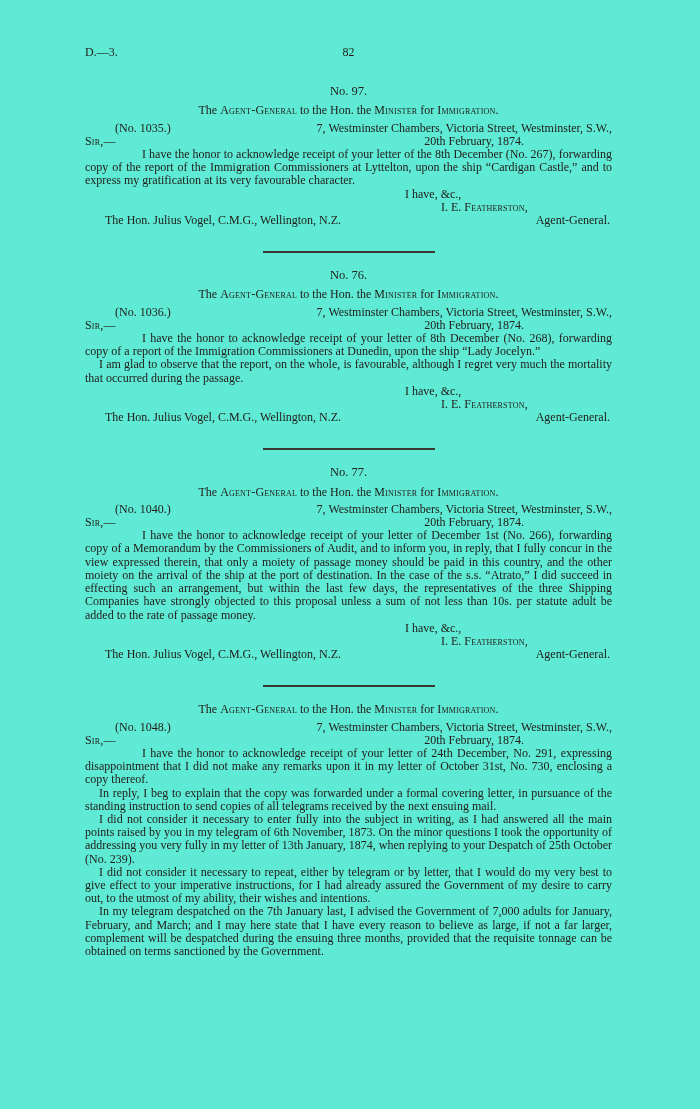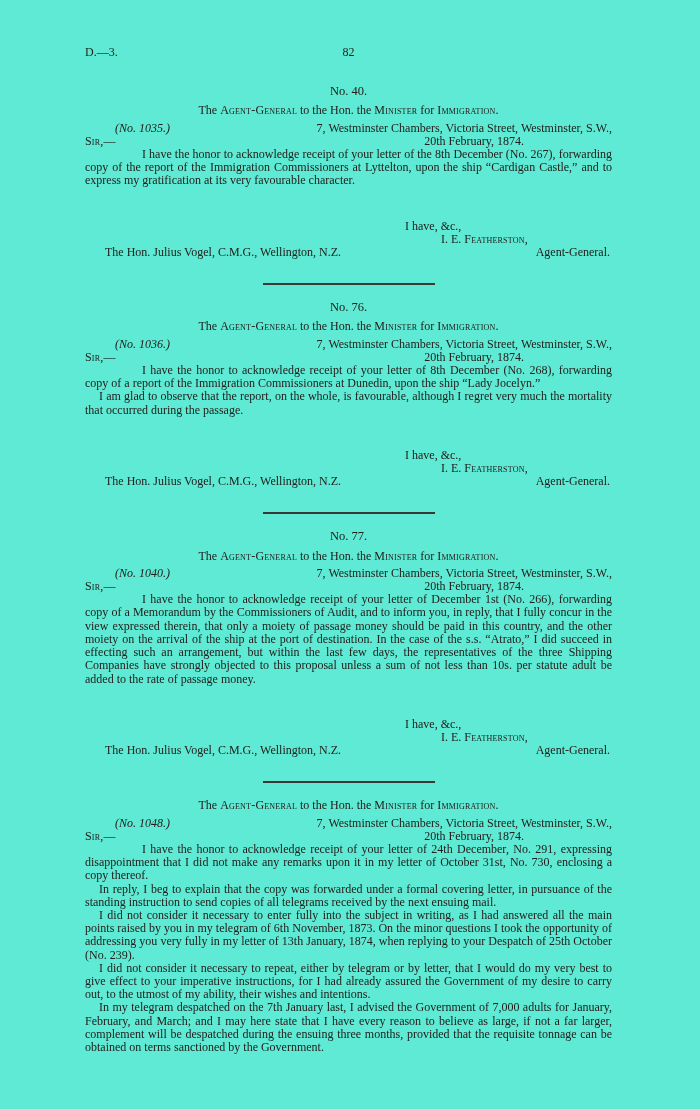--- a/index.html
+++ b/index.html
@@ -12,44 +12,44 @@
     font-size: 12px; line-height: 13.2px;
     position: relative; overflow: hidden;
   }
   .text-block { position: absolute; left: 85px; top: 46px; width: 527px; }
   .header { position: relative; margin-bottom: 26px; }
   .page-num { position: absolute; left: 0; right: 0; text-align: center; }
   .letter-number { text-align: center; font-size: 12.5px; margin-bottom: 6px; }
   .letter-heading { text-align: center; margin-bottom: 4px; }
   .sc { font-variant: small-caps; letter-spacing: 0.2px; }
   .ref-row { display: flex; justify-content: space-between; }
-  .ref-no { padding-left: 30px; white-space: nowrap; font-style: italic; }
+  .ref-no { padding-left: 30px; white-space: nowrap; }
   .address { text-align: left; }
   .sir-row { display: flex; justify-content: space-between; }
   .date { margin-right: 88px; white-space: nowrap; }
   p.para { margin: 0; text-align: justify; text-indent: 14px; }
   p.para.first { text-indent: 57px; }
-  .valediction { padding-left: 320px; margin-top: 32px; }
+  .valediction { padding-left: 320px; }
   .signature { padding-left: 356px; }
   .addressee-row { display: flex; justify-content: space-between; padding-left: 20px; padding-right: 2px; }
   .rule { width: 172px; height: 2px; background: #3a3833; margin: 24px auto 16px; }
 </style>
 </head>
 <body>
 
 <div class="page">
   <div class="text-block">
 
     <div class="header">
       <span class="doc-ref">D.—3.</span>
       <span class="page-num">82</span>
     </div>
 
     <section class="letter">
-      <div class="letter-number">No. 40.</div>
+      <div class="letter-number">No. 97.</div>
       <div class="letter-heading"><span>The </span><span class="sc">Agent-General</span><span> to the Hon. the </span><span class="sc">Minister</span><span> for </span><span class="sc">Immigration</span><span>.</span></div>
       <div class="ref-row">
         <span class="ref-no">(No. 1035.)</span>
         <span class="address">7, Westminster Chambers, Victoria Street, Westminster, S.W.,</span>
       </div>
       <div class="sir-row">
         <span class="sc">Sir,—</span>
         <span class="date">20th February, 1874.</span>
       </div>
       <p class="para first">I have the honor to acknowledge receipt of your letter of the 8th December (No. 267), forwarding copy of the report of the Immigration Commissioners at Lyttelton, upon the ship “Cardigan Castle,” and to express my gratification at its very favourable character.</p>

